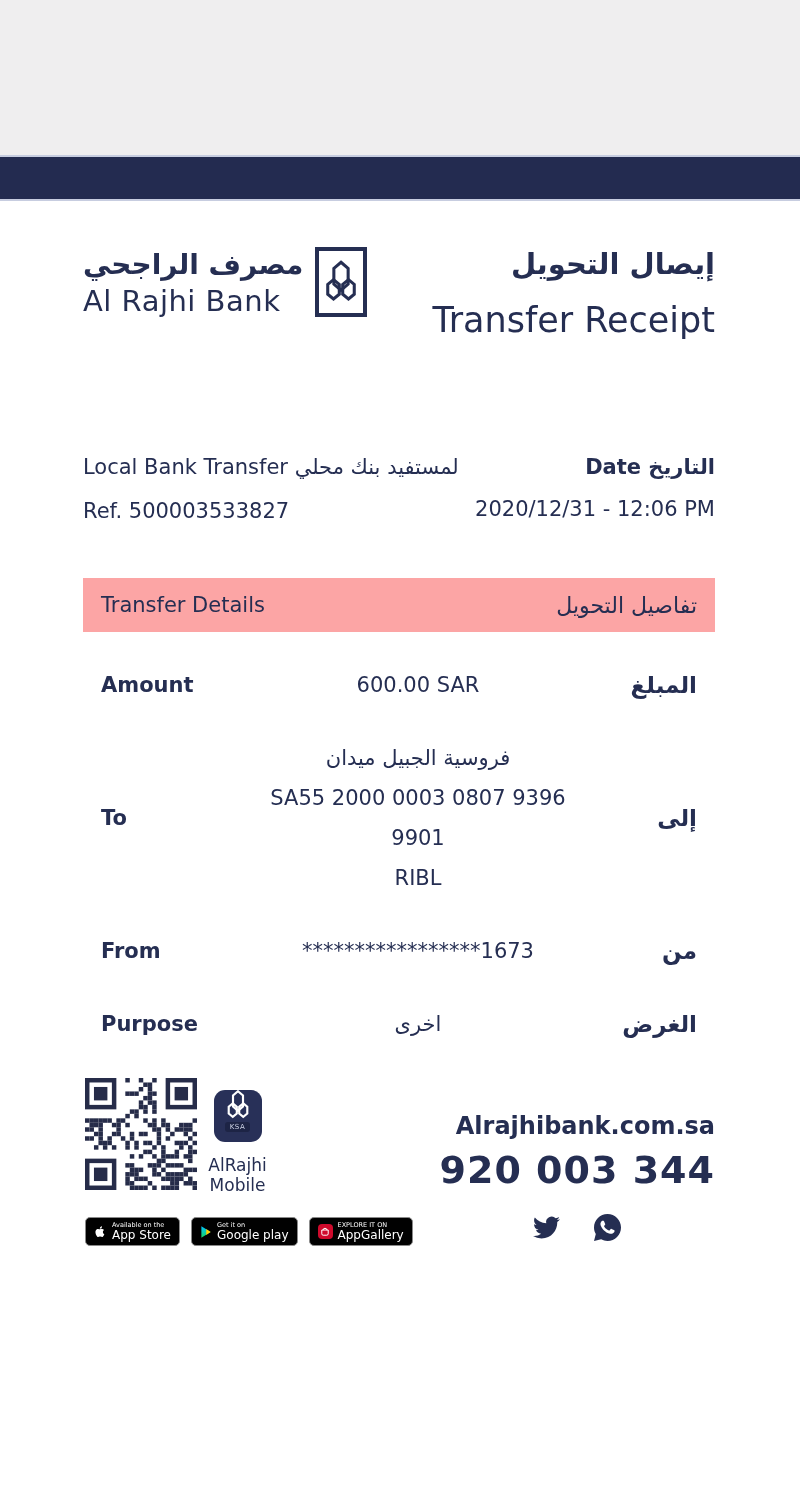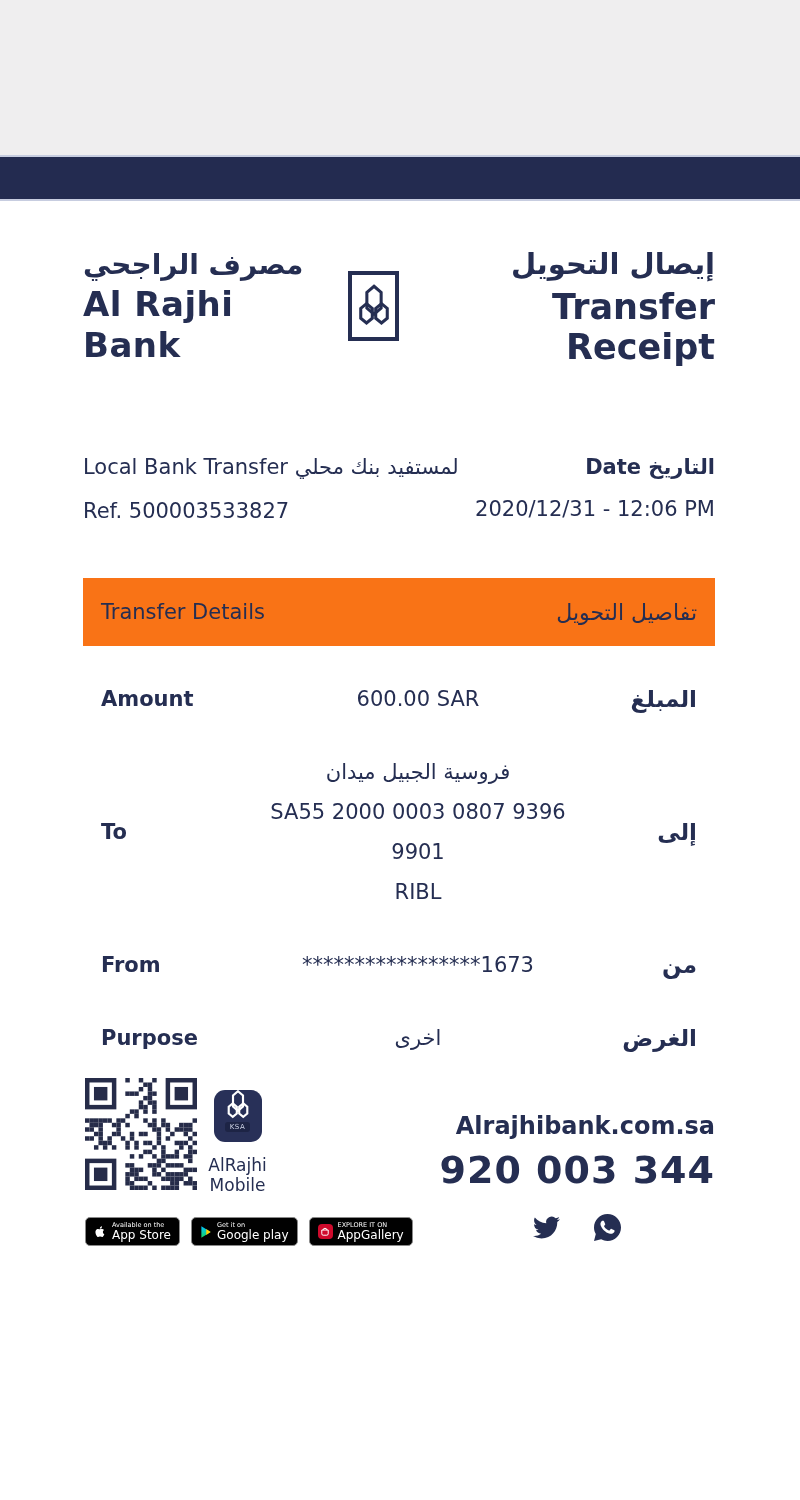--- a/index.html
+++ b/index.html
@@ -8,35 +8,35 @@
 
   .top-gray { position:absolute; top:0; left:0; width:800px; height:155px; background:#efeeef; }
   .navy-bar { position:absolute; top:155px; left:0; width:800px; height:46px; background:#232b50;
               border-top:2px solid #c7cde0; border-bottom:2px solid #c7cde0; }
 
   
   .header { position:absolute; top:246px; left:83px; right:85px; display:flex; justify-content:space-between; align-items:flex-start; }
   .brand { display:flex; align-items:center; gap:12px; color:#252e52; }
   .brand-text { display:flex; flex-direction:column; align-items:flex-start; }
   .brand-ar { font-size:28px; font-weight:700; direction:rtl; line-height:1.35; }
-  .brand-en { font-size:34px; font-weight:700; line-height:1.2; letter-spacing:0.5px; }
+  .brand-en { font-size:29px; font-weight:400; line-height:1.2; letter-spacing:0.5px; }
   .emblem { width:52px; height:70px; border:4px solid #252e52; display:flex; align-items:center; justify-content:center; }
   .titles { text-align:right; color:#252e52; }
   .title-ar { font-size:29px; font-weight:700; direction:rtl; line-height:1.25; }
-  .title-en { font-size:35px; font-weight:700; margin-top:5px; }
+  .title-en { font-size:35px; font-weight:400; margin-top:18px; }
 
   
   .info { position:absolute; top:455px; left:83px; right:85px; display:flex; justify-content:space-between; color:#252e52; }
   .info-left { display:flex; flex-direction:column; gap:20px; font-size:21px; }
   .info-right { text-align:right; display:flex; flex-direction:column; gap:18px; font-size:21px; }
   .info-right .lbl { font-weight:700; direction:rtl; }
 
   
   .details { position:absolute; top:578px; left:83px; right:85px; color:#252e52; }
-  .details-header { height:68px; background:#f97316; display:flex; justify-content:space-between; align-items:center; padding:0 18px; }
+  .details-header { height:54px; background:#fca5a5; display:flex; justify-content:space-between; align-items:center; padding:0 18px; }
   .details-header .en { font-size:21px; font-weight:500; }
   .details-header .ar { font-size:22px; font-weight:500; direction:rtl; }
   .detail-row { display:grid; grid-template-columns:150px 1fr 112px; align-items:center; padding:0 18px; margin:33px 0; }
   .detail-row .l-en { font-size:21px; font-weight:700; text-align:left; }
   .detail-row .val { font-size:21px; text-align:center; line-height:40px; }
   .detail-row .l-ar { font-size:23px; font-weight:700; text-align:right; direction:rtl; }
   .ltr { direction:ltr; unicode-bidi:embed; }
 
   
   .qr { position:absolute; left:85px; top:1078px; width:112px; height:112px; }

